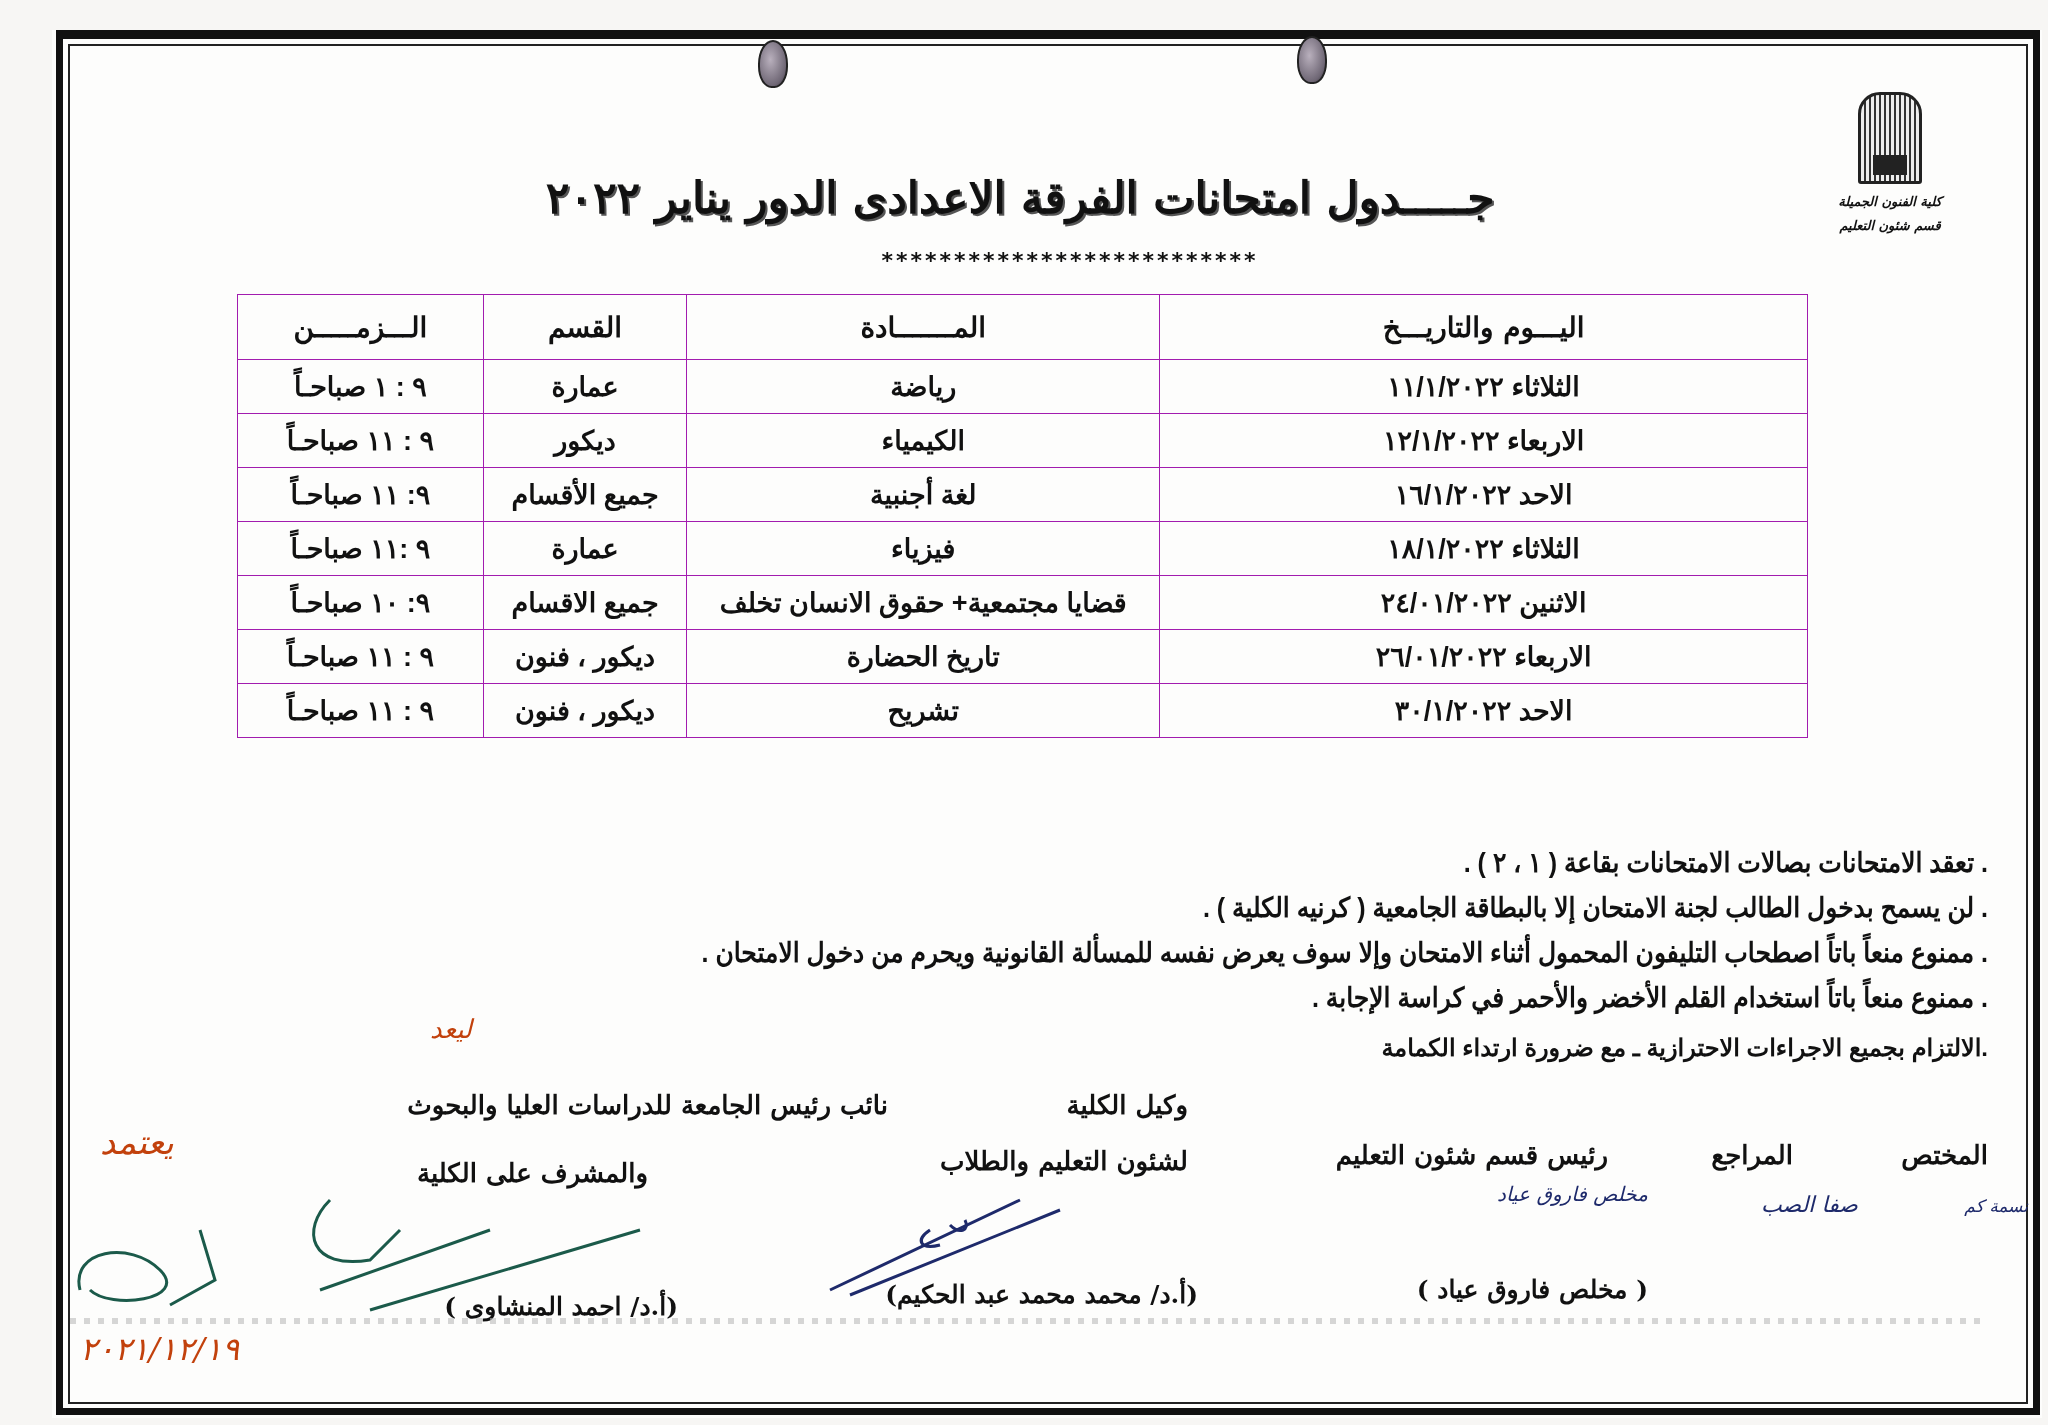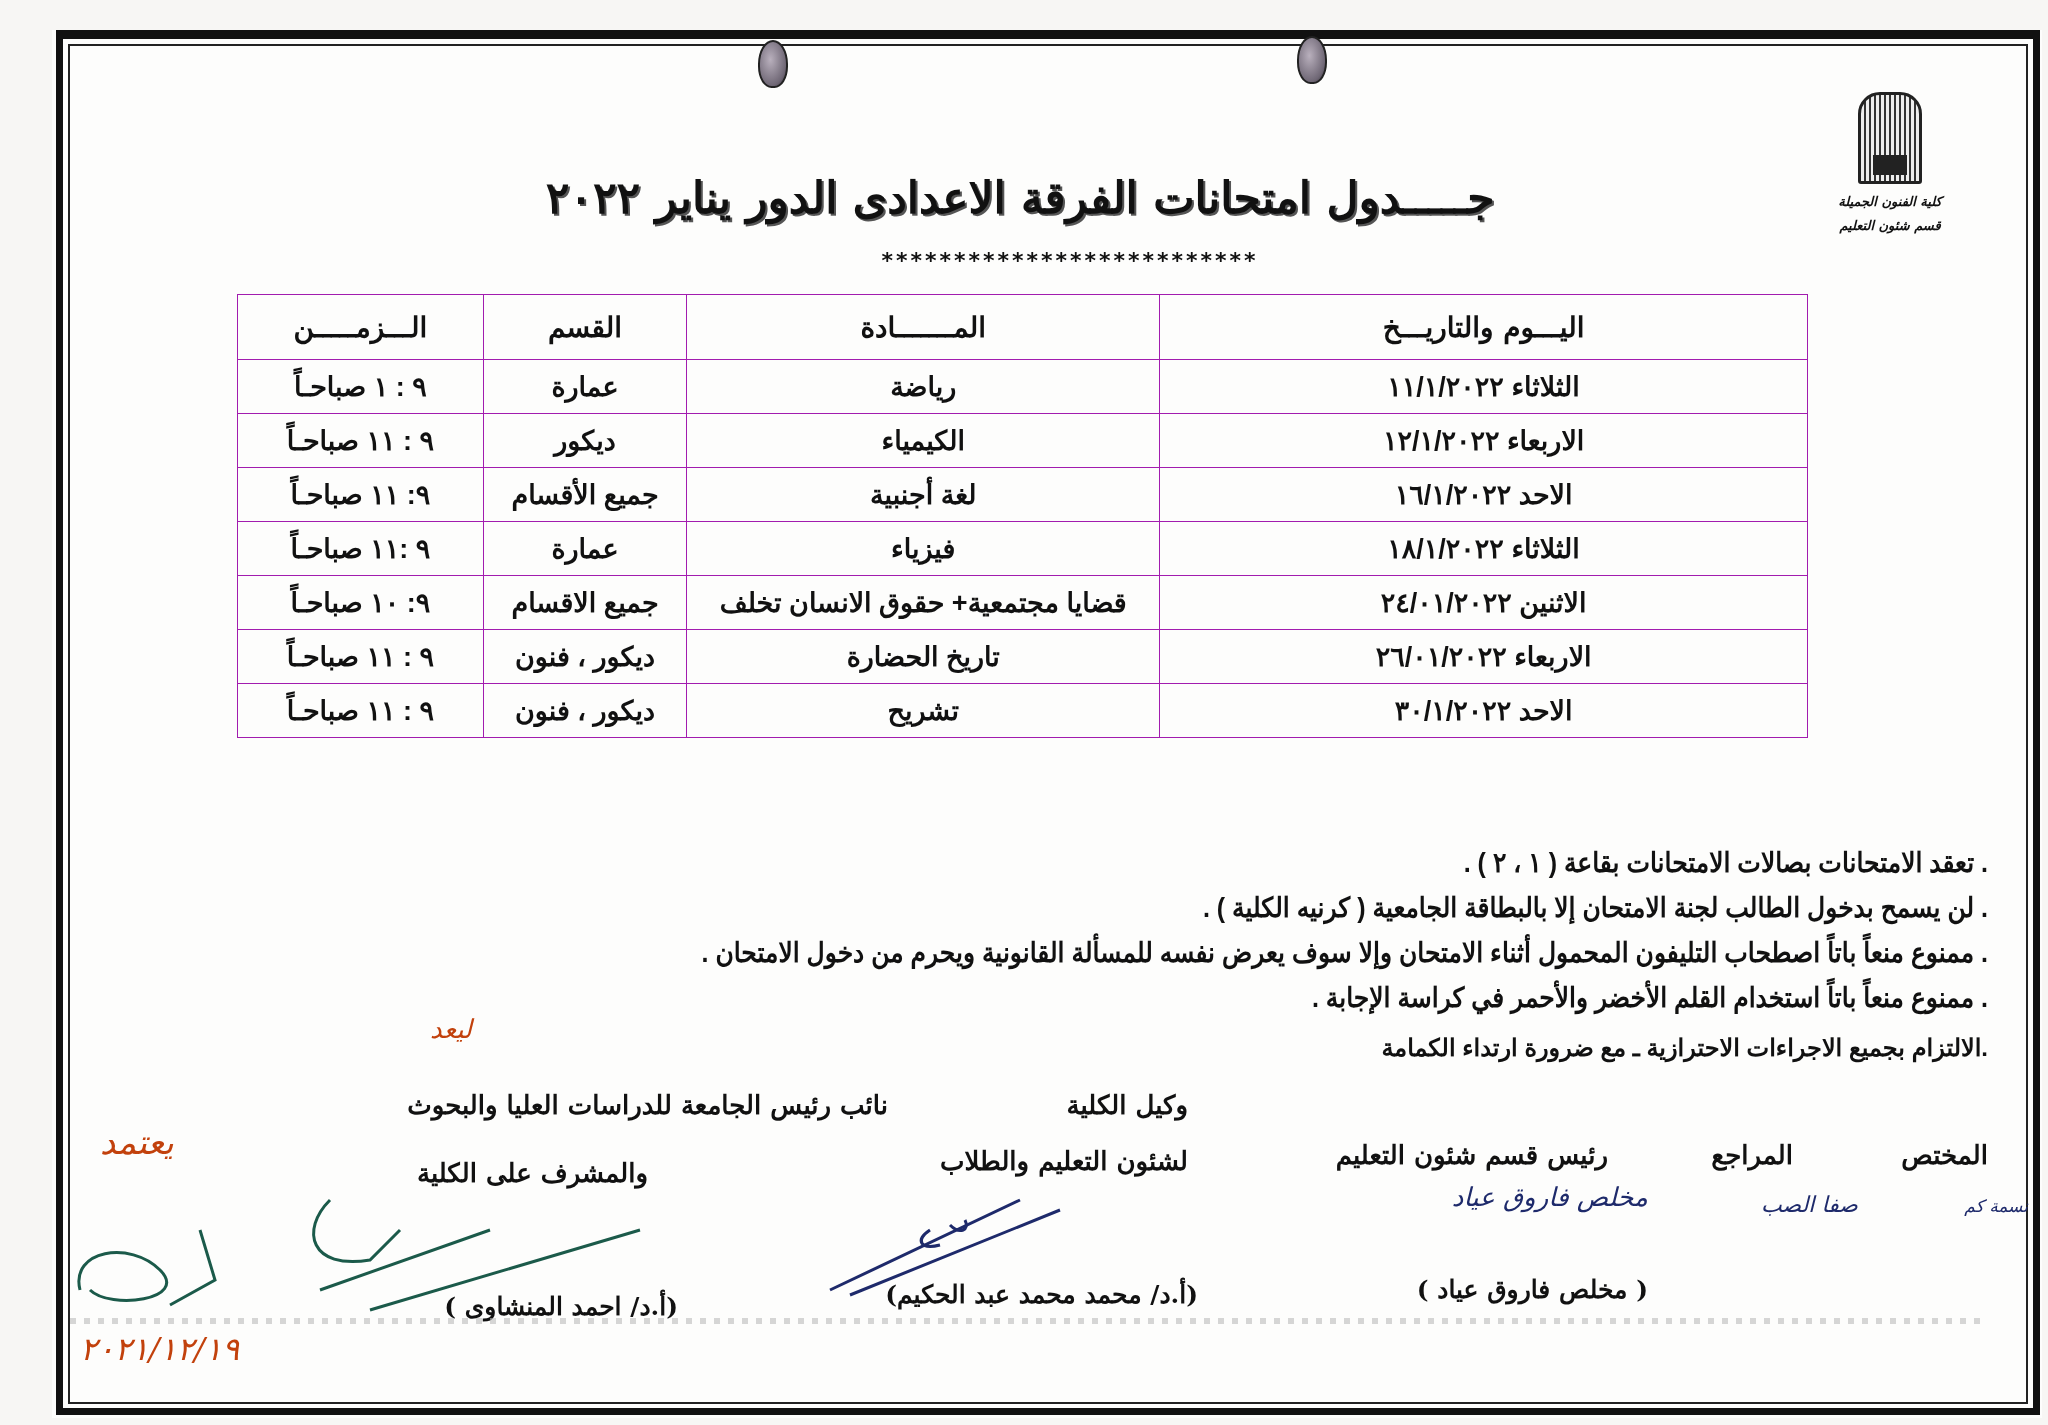--- a/index.html
+++ b/index.html
@@ -164,21 +164,21 @@
 <div class="sig" style="right:60px; top:1140px;">المختص</div>
 <div class="sig" style="right:255px; top:1140px;">المراجع</div>
 <div class="sig" style="right:440px; top:1140px;">رئيس قسم شئون التعليم</div>
 
 <div class="name" style="right:400px; top:1275px;">( مخلص فاروق عياد )</div>
 <div class="name" style="right:850px; top:1280px;">(أ.د/ محمد محمد عبد الحكيم)</div>
 <div class="name" style="right:1370px; top:1292px;">(أ.د/ احمد المنشاوى )</div>
 
 <div class="hand hand-blue" style="right:20px; top:1196px; font-size:17px;">نسمة كم</div>
 <div class="hand hand-blue" style="right:190px; top:1192px; font-size:22px;">صفا الصب</div>
-<div class="hand hand-blue" style="right:400px; top:1182px; font-size:26px;">مخلص فاروق عياد</div>
+<div class="hand hand-blue" style="right:400px; top:1182px; font-size:20px;">مخلص فاروق عياد</div>
 <div class="hand" style="left:100px; top:1122px; font-size:34px;">يعتمد</div>
 <div class="hand" style="left:430px; top:1014px; font-size:26px;">ليعد</div>
 <div class="hand" style="left:80px; top:1330px; font-size:32px;" dir="ltr">٢٠٢١/١٢/١٩</div>
 
 <svg class="scribble" style="left:70px; top:1190px;" width="620" height="130" viewBox="0 0 620 130">
   <path d="M10 100 C0 60 60 50 90 80 S40 120 20 100" fill="none" stroke="#1b5a4a" stroke-width="3"></path>
   <path d="M130 40 L145 90 L100 115" fill="none" stroke="#1b5a4a" stroke-width="3"></path>
   <path d="M260 10 C230 40 240 80 300 70 L330 40" fill="none" stroke="#1b5a4a" stroke-width="3"></path>
   <path d="M250 100 L420 40 M300 120 L570 40" fill="none" stroke="#1b5a4a" stroke-width="3"></path>
 </svg>

